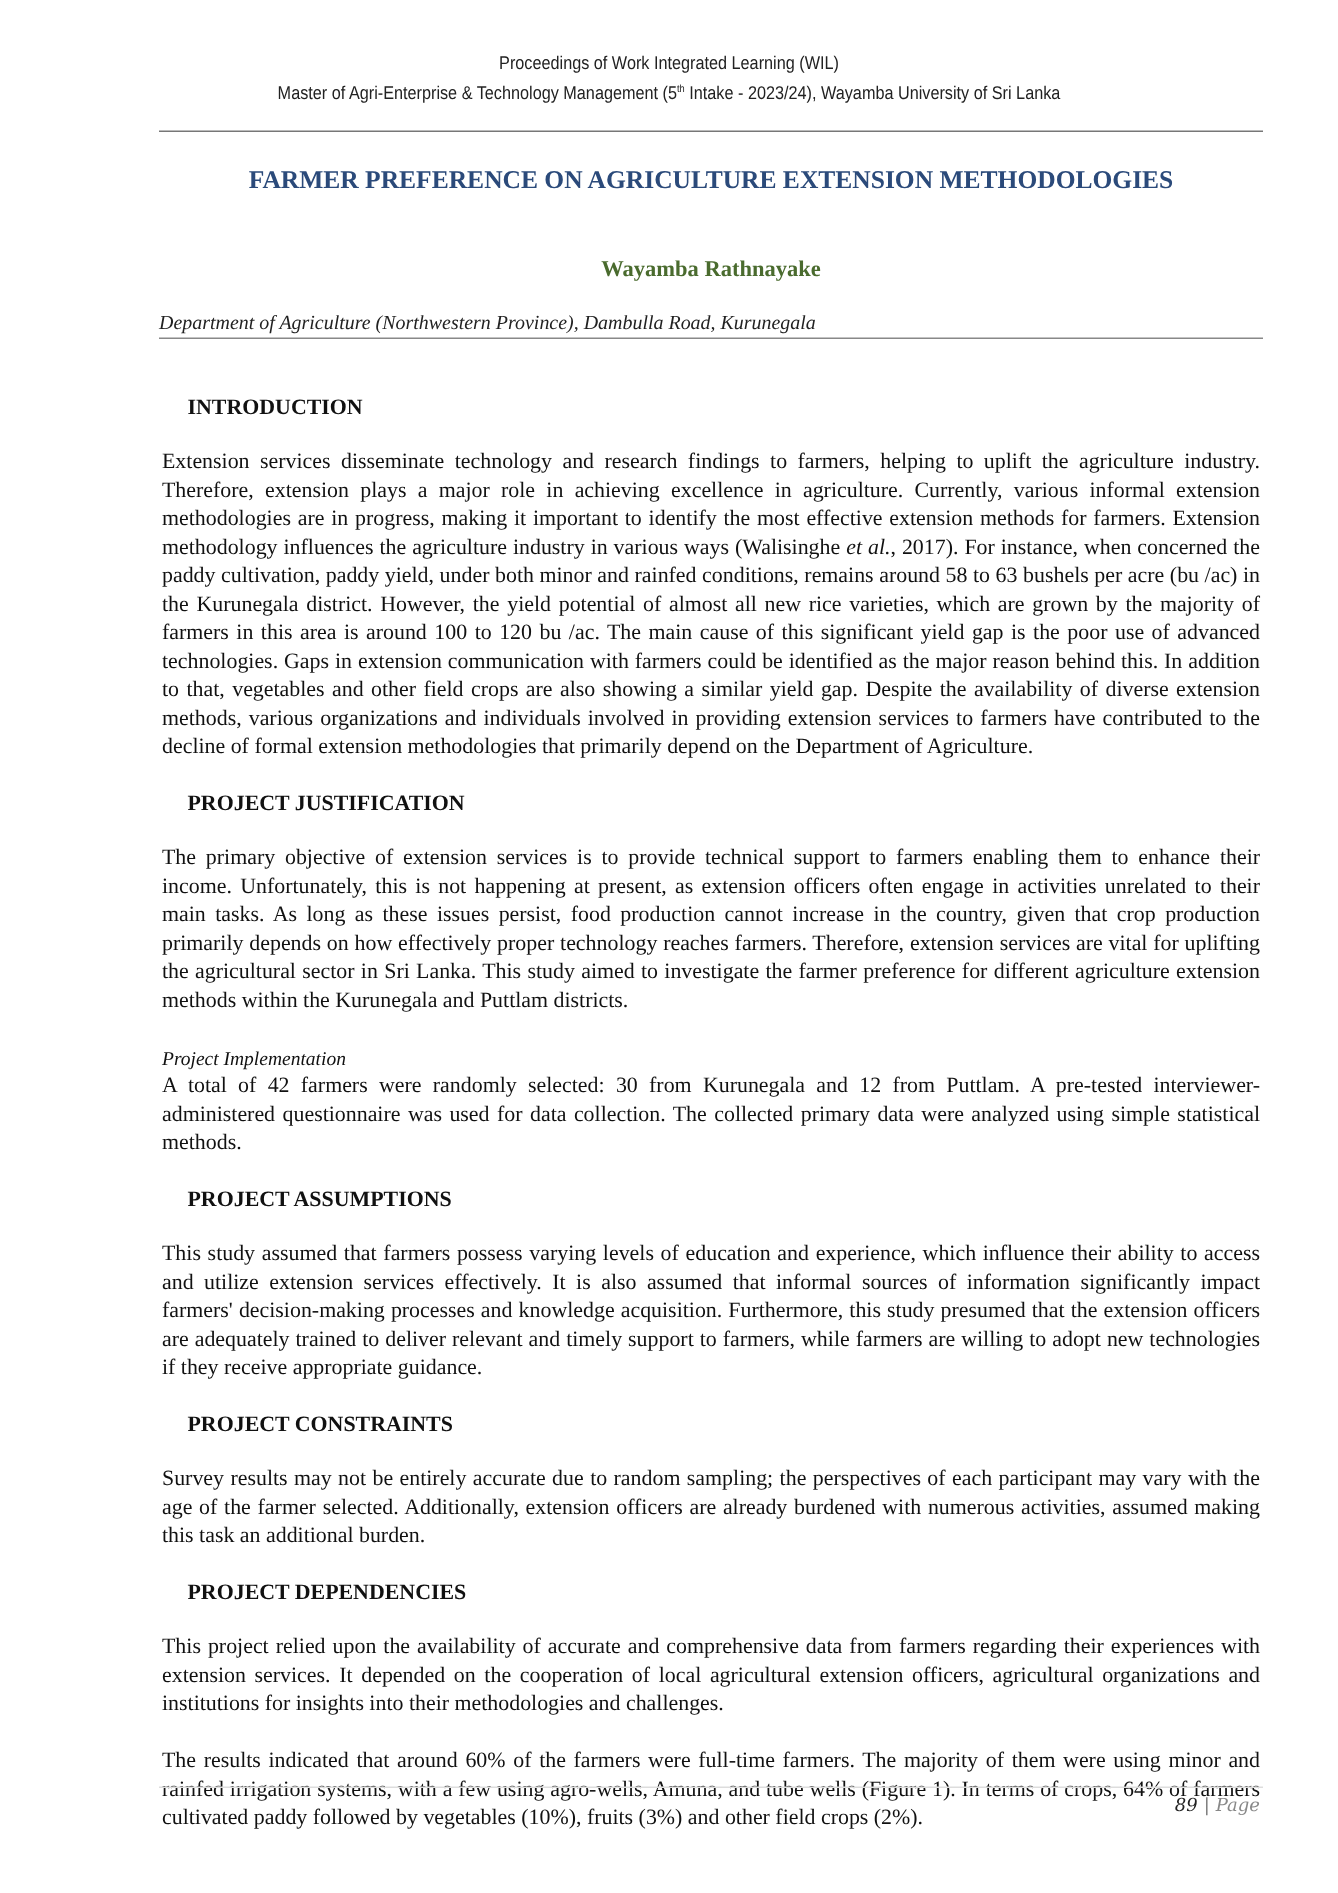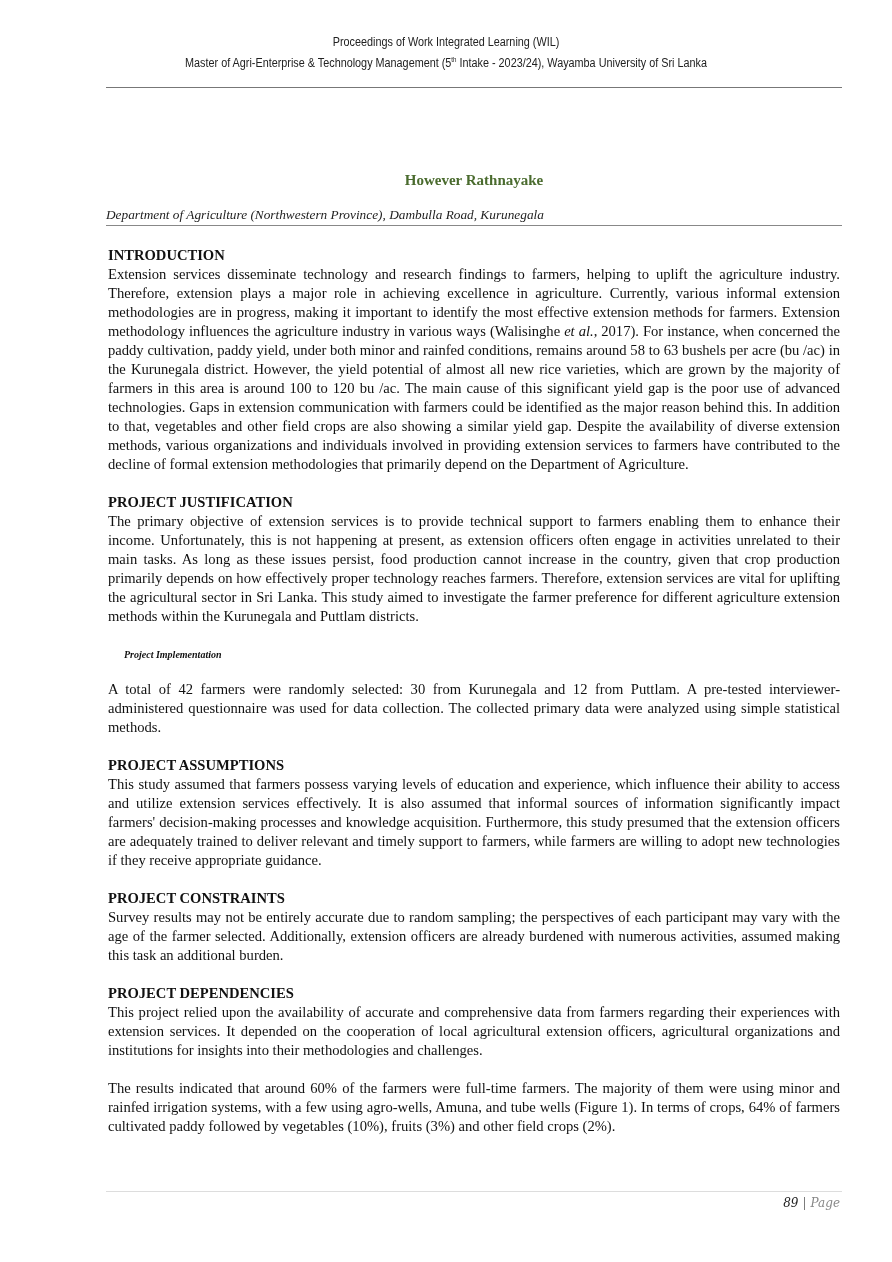--- a/index.html
+++ b/index.html
@@ -12,40 +12,41 @@
   .title { position: absolute; top: 110px; left: 106px; width: 736px; text-align: center;
     font-family: "Liberation Serif", serif; font-weight: bold; font-size: 17px; line-height: 20px; color: #2b4a7a; }
   .author { position: absolute; top: 172px; left: 106px; width: 736px; text-align: center;
     font-family: "Liberation Serif", serif; font-weight: bold; font-size: 15px; color: #4a6b2e; }
   .affil { position: absolute; top: 207px; left: 106px; width: 736px; 
     font-family: "Liberation Serif", serif; font-style: italic; font-size: 13.3px; color: #222; }
   .rule-affil { position: absolute; top: 225px; left: 106px; width: 736px; height: 0; border-top: 1.5px solid #888; }
   .content { position: absolute; top: 246px; left: 108px; width: 732px;
     font-family: "Liberation Serif", serif; font-size: 14.6px; line-height: 19px; color: #111; }
   .section { margin: 0 0 19px 0; }
-  .section h2 { margin: 0; font-size: 14.6px; font-weight: bold; line-height: 19px; }
-  .section h3 { margin: 16px; font-size: 10px; font-weight: bold; font-style: italic; line-height: 19px; }
+  .section h2 { margin: 17px; font-size: 14.6px; font-weight: bold; line-height: 19px; }
+  .section h3 { margin: 0; font-size: 13px; font-weight: normal; font-style: italic; line-height: 19px; }
   .section p { margin: 0; text-align: justify; }
   .rule-bottom { position: absolute; top: 1191px; left: 106px; width: 736px; height: 0; border-top: 1px solid #ddd; }
   .footer { position: absolute; top: 1196px; right: 52px; font-family: "DejaVu Serif", serif; font-size: 12px; color: #222; font-style: italic; }
   .footer .sep { color: #777; margin: 0 4px; }
   .footer .pg { color: #888; }
 </style>
 </head>
 <body>
 
 <div class="header">
   <div>Proceedings of Work Integrated Learning (WIL)</div>
   <div><span>Master of Agri-Enterprise &amp; Technology Management (5</span><sup>th</sup><span> Intake - 2023/24), Wayamba University of Sri Lanka</span></div>
 </div>
 <div class="rule-top"></div>
 
 <div class="title">
+  <div>FARMER PREFERENCE ON AGRICULTURE EXTENSION METHODOLOGIES</div>
 </div>
-<div class="author">However Rathnayake</div>
+<div class="author">Wayamba Rathnayake</div>
 <div class="affil">Department of Agriculture (Northwestern Province), Dambulla Road, Kurunegala</div>
 <div class="rule-affil"></div>
 
 <div class="content">
   <div class="section">
     <h2>INTRODUCTION</h2>
     <p><span>Extension services disseminate technology and research findings to farmers, helping to uplift the agriculture industry. Therefore, extension plays a major role in achieving excellence in agriculture. Currently, various informal extension methodologies are in progress, making it important to identify the most effective extension methods for farmers. Extension methodology influences the agriculture industry in various ways (Walisinghe </span><i>et al.</i><span>, 2017). For instance, when concerned the paddy cultivation, paddy yield, under both minor and rainfed conditions, remains around 58 to 63 bushels per acre (bu /ac) in the Kurunegala district. However, the yield potential of almost all new rice varieties, which are grown by the majority of farmers in this area is around 100 to 120 bu /ac. The main cause of this significant yield gap is the poor use of advanced technologies. Gaps in extension communication with farmers could be identified as the major reason behind this. In addition to that, vegetables and other field crops are also showing a similar yield gap. Despite the availability of diverse extension methods, various organizations and individuals involved in providing extension services to farmers have contributed to the decline of formal extension methodologies that primarily depend on the Department of Agriculture.</span></p>
   </div>
   <div class="section">
     <h2>PROJECT JUSTIFICATION</h2>

